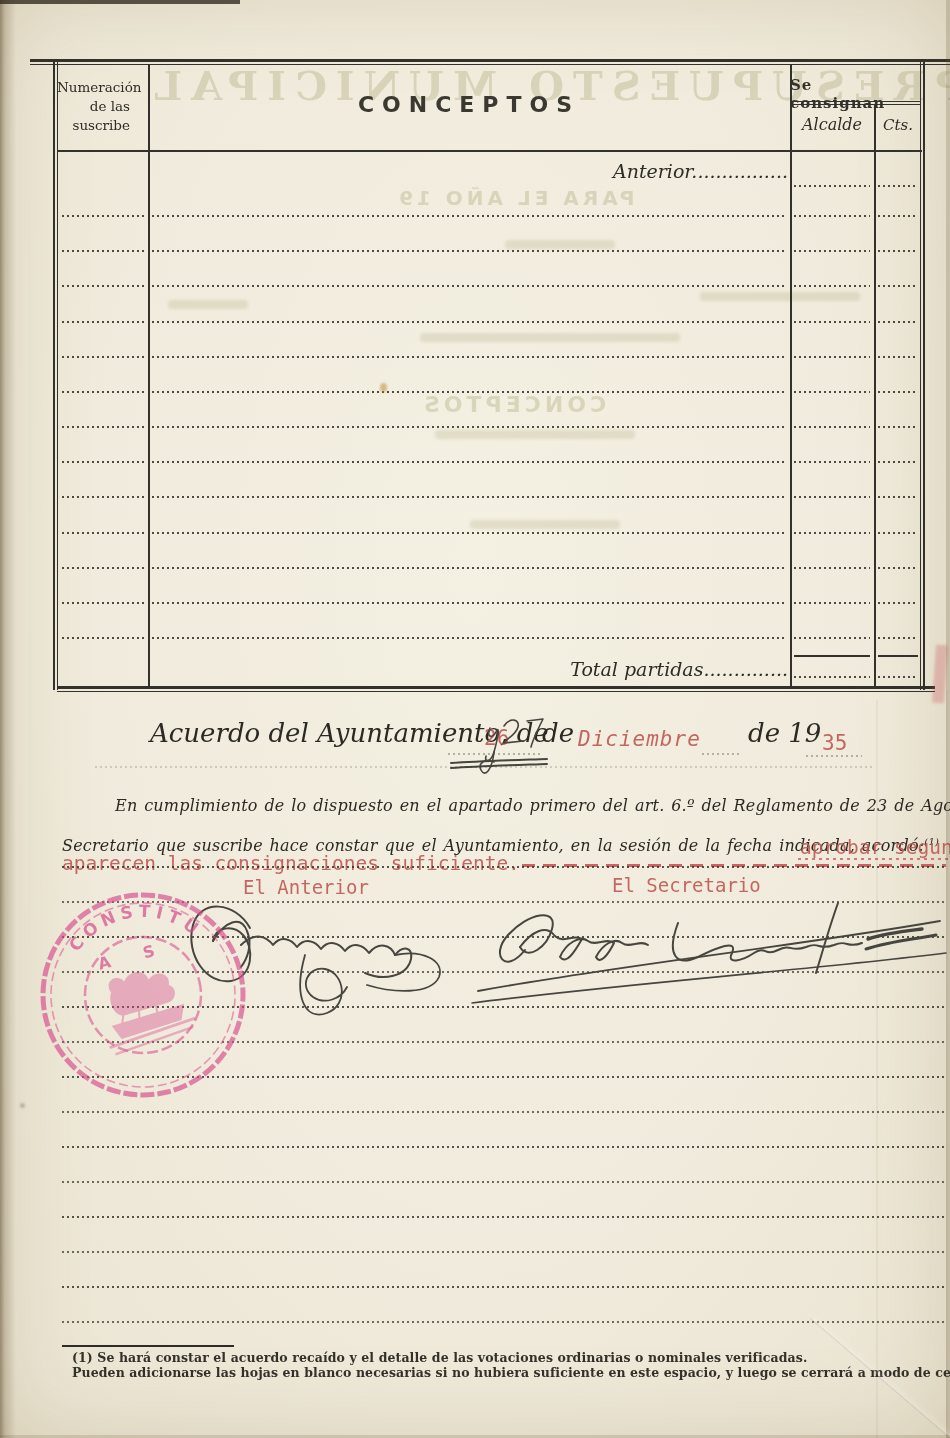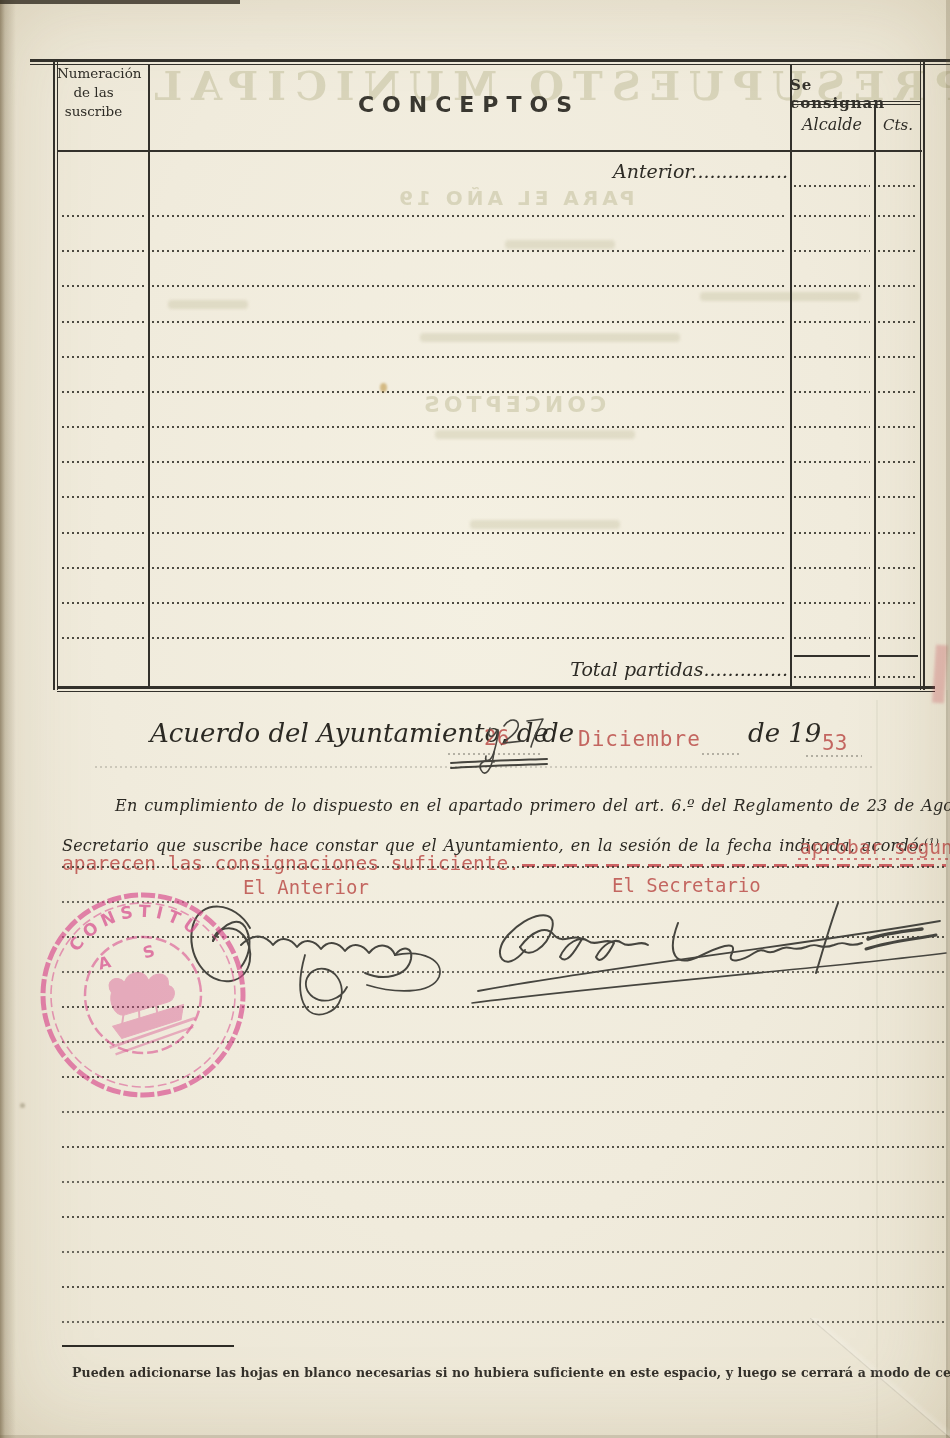--- a/index.html
+++ b/index.html
@@ -39,21 +39,21 @@
     background-image:repeating-linear-gradient(90deg, rgba(48,46,38,.85) 0 2px, rgba(48,46,38,0) 2px 5px);}
   .dots-light{opacity:.38;}
   .t-row{position:absolute;left:0;width:950px;height:2px;}
   .t-row .seg{position:absolute;top:0;height:2px;}
   .seg-num{left:62px;width:83px;}
   .seg-con{left:152px;width:634px;}
   .seg-pes{left:794px;width:76px;}
   .seg-cts{left:878px;width:40px;}
   .write-line{position:absolute;left:62px;width:883px;height:2px;}
 
-  .hdr-num{position:absolute;left:57px;top:64px;width:73px;text-align:center;
+  .hdr-num{position:absolute;left:57px;top:78px;width:73px;text-align:right;
     font-size:13.5px;line-height:19px;}
   .hdr-conceptos{position:absolute;left:148px;top:92px;width:642px;text-align:center;
     font-family:"DejaVu Sans",sans-serif;font-weight:bold;font-size:22px;letter-spacing:8px;color:#3a3831;}
   .hdr-consignan{position:absolute;left:790px;top:76px;width:112px;text-align:left;
     font-weight:bold;font-size:15px;letter-spacing:1px;color:#33312b;}
   .hdr-pesetas{position:absolute;left:790px;top:115px;width:84px;text-align:center;
     font-style:italic;font-size:16px;}
   .hdr-cts{position:absolute;left:874px;top:116px;width:48px;text-align:center;
     font-style:italic;font-size:15px;}
   .row-label{position:absolute;font-style:italic;font-size:19px;color:#2e2c26;text-align:right;}
@@ -219,25 +219,25 @@
 
     <svg class="sig" style="left:448px;top:712px;" width="110" height="64" viewBox="0 0 110 64" aria-label="y 27">
       <path d="M42,16 C38,24 44,28 48,20 C52,12 50,26 46,40 C43,50 36,52 38,44" stroke-width="1.6"></path>
       <path d="M46,40 C44,58 37,66 33,58 C29,50 40,46 46,50" stroke-width="1.6"></path>
       <path d="M56,14 C62,5 72,7 70,15 C68,23 58,27 56,31 L75,29" stroke-width="1.6"></path>
       <path d="M79,9 L95,7 C89,19 85,27 83,35" stroke-width="1.6"></path>
       <path d="M3,51 C32,49 70,48 99,47" stroke-width="2"></path>
       <path d="M3,56 C32,54 70,53 99,52" stroke-width="2"></path>
     </svg>
     <div class="acuerdo" style="left:542px;top:718px;">de</div>
-    <div class="redtype" style="left:578px;top:727px;font-size:21px;letter-spacing:1px;">Diciembre</div>
+    <div class="redtype" style="left:578px;top:727px;font-size:21px;letter-spacing:1px;font-style:italic;">Diciembre</div>
     <div class="dots dots-light" style="left:702px;top:753px;width:40px;"></div>
     <div class="acuerdo" style="left:748px;top:718px;">de 19</div>
     <div class="dots dots-light" style="left:806px;top:755px;width:56px;"></div>
-    <div class="redtype" style="left:822px;top:731px;font-size:21px;">53</div>
+    <div class="redtype" style="left:822px;top:731px;font-size:21px;">35</div>
   </div>
 
   <div class="dots dots-light" style="left:95px;top:766px;width:780px;opacity:.22;"></div>
 
   <div>
     <div class="para" style="left:115px;top:796px;">En cumplimiento de lo dispuesto en el apartado primero del art. 6.º del Reglamento de 23 de Agosto de 1924, el</div>
     <div class="para" style="left:62px;top:836px;">
       <span>Secretario que suscribe hace constar que el Ayuntamiento, en la sesión de la fecha indicada, acordó:</span><span class="sup">(1)</span>
     </div>
     <div class="redtype" style="left:800px;top:836px;font-size:19.5px;">aprobar segun</div>
@@ -302,20 +302,21 @@
       <path d="M78,138 L152,134 L146,148 L84,152 Z" stroke-width="1"></path>
       <path d="M70,158 L160,150" stroke-width="3" fill="none"></path>
       <path d="M74,166 L156,158" stroke-width="2.5" fill="none"></path>
       <path d="M95,120 L85,145 M110,116 L104,146 M126,114 L124,144" stroke-width="2" fill="none"></path>
     </g>
   </svg>
 
   <div style="position:absolute;left:934px;top:645px;width:12px;height:58px;background:rgba(200,80,90,.3);filter:blur(1.5px);transform:rotate(4deg);"></div>
 
   <div class="footnote-sep"></div>
+  <div class="footnote" style="left:72px;top:1350px;font-weight:bold;">(1)   Se hará constar el acuerdo recaído y el detalle de las votaciones ordinarias o nominales verificadas.</div>
   <div class="footnote" style="left:72px;top:1365px;font-weight:bold;">Pueden adicionarse las hojas en blanco necesarias si no hubiera suficiente en este espacio, y luego se cerrará a modo de certificación con el V.º B.º del Alcalde.</div>
 
   <div class="edge-left"></div>
   <div class="edge-top-strip"></div>
   <div class="edge-right"></div>
   <div class="edge-bottom"></div>
   <div class="crease-v" style="left:876px;top:700px;height:738px;"></div>
   <div class="crease-v" style="left:946px;top:690px;height:748px;"></div>
   <div class="fold-corner"></div>
   <div class="speck" style="left:380px;top:383px;width:7px;height:9px;background:rgba(190,150,70,.6);"></div>

